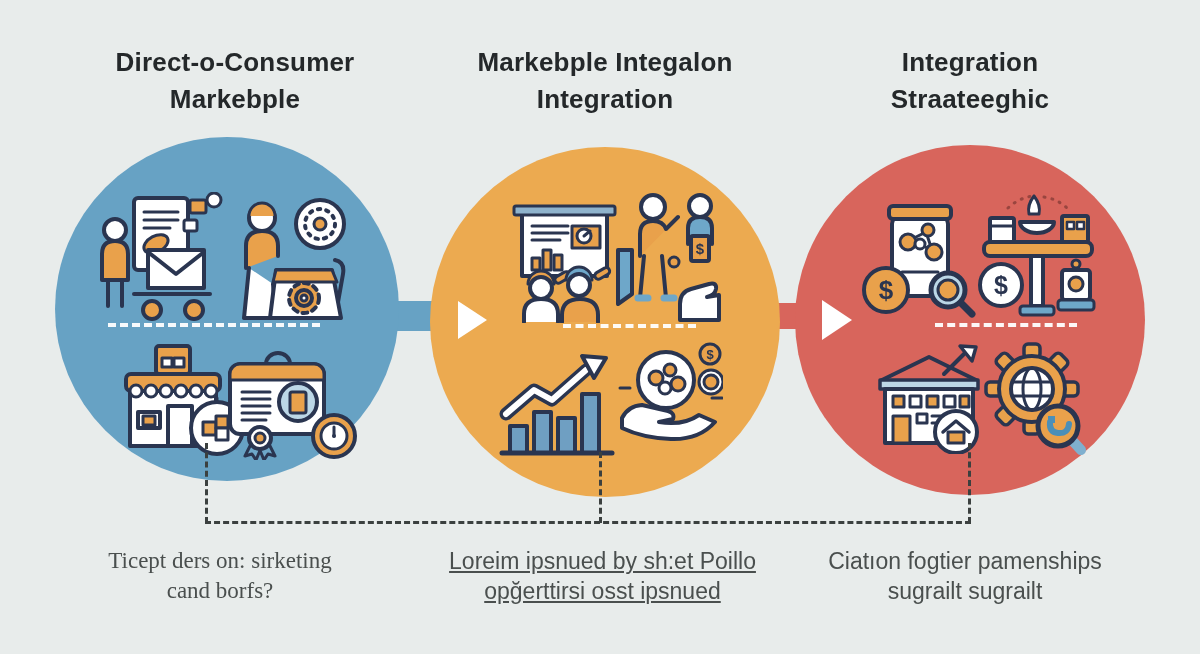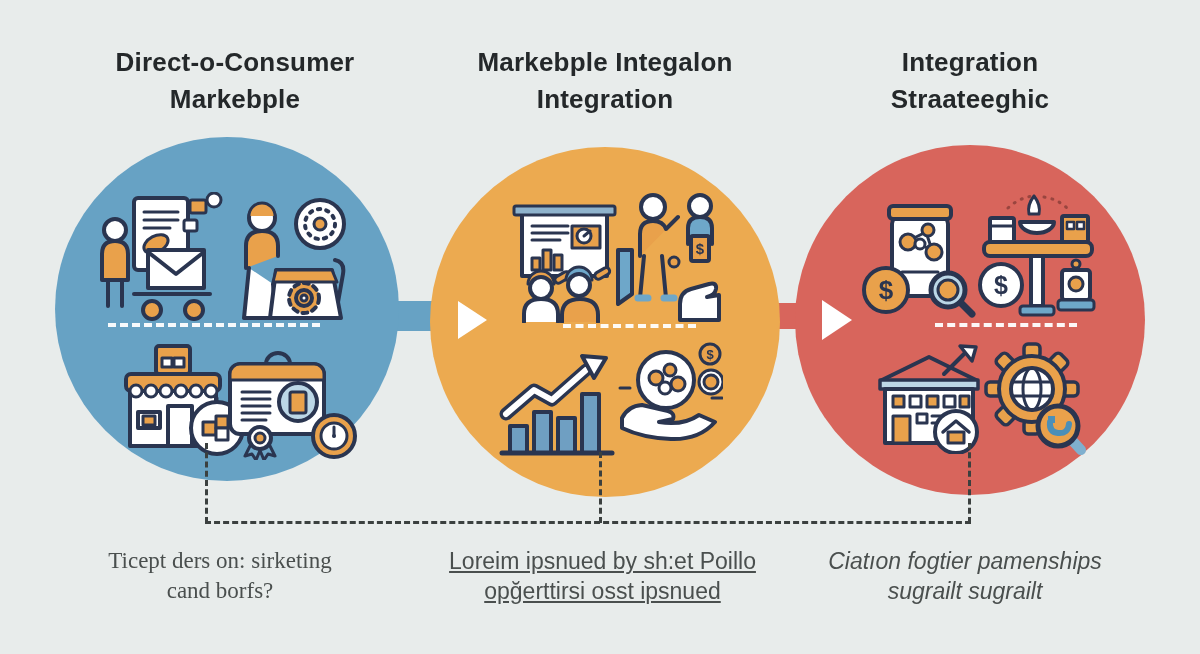--- a/index.html
+++ b/index.html
@@ -29,21 +29,21 @@
   .dh1{left:205px;top:521px;width:766px;}
   .title{position:absolute;text-align:center;font-weight:bold;color:var(--ink);
          font-size:26px;line-height:37px;letter-spacing:.2px;z-index:5;}
   .title.t-1{left:55px;top:44px;width:360px;}
   .title.t-2{left:435px;top:44px;width:340px;}
   .title.t-3{left:805px;top:44px;width:330px;}
   .caption{position:absolute;text-align:center;color:var(--muted);
            font-size:23px;line-height:30px;z-index:5;}
   .caption.c-1{left:60px;top:546px;width:320px;font-family:Liberation Serif, serif;}
   .caption.c-2{left:425px;top:546px;width:355px;text-decoration:underline;}
-  .caption.c-3{left:790px;top:546px;width:350px;font-style:italic;}
+  .caption.c-3{left:790px;top:546px;width:350px;}
   .icon{position:absolute;z-index:3;}
 </style>
 </head>
 <body>
 
 <div class="stage">
 
   <div class="title t-1">
     <span>Direct-o-Consumer</span><br>
     <span>Markebple</span>

